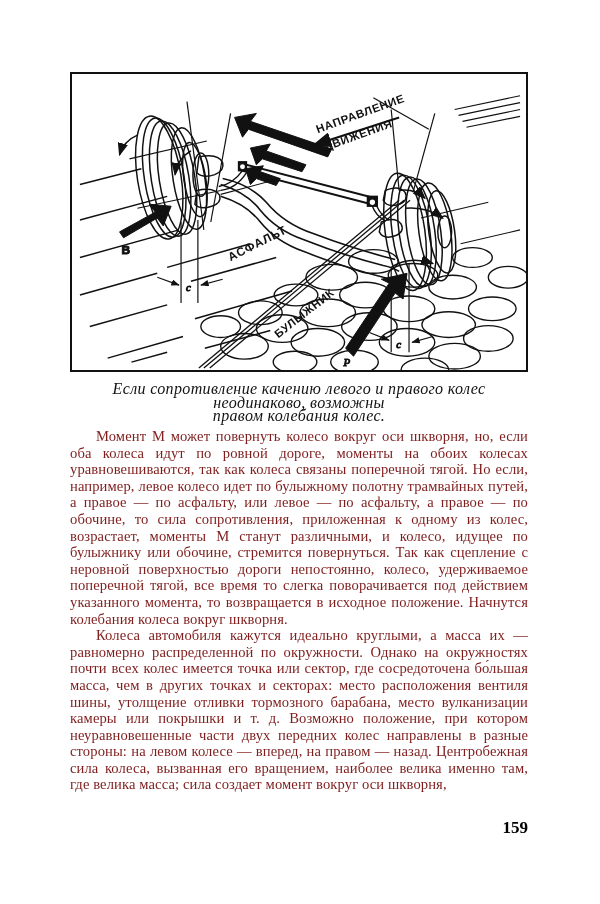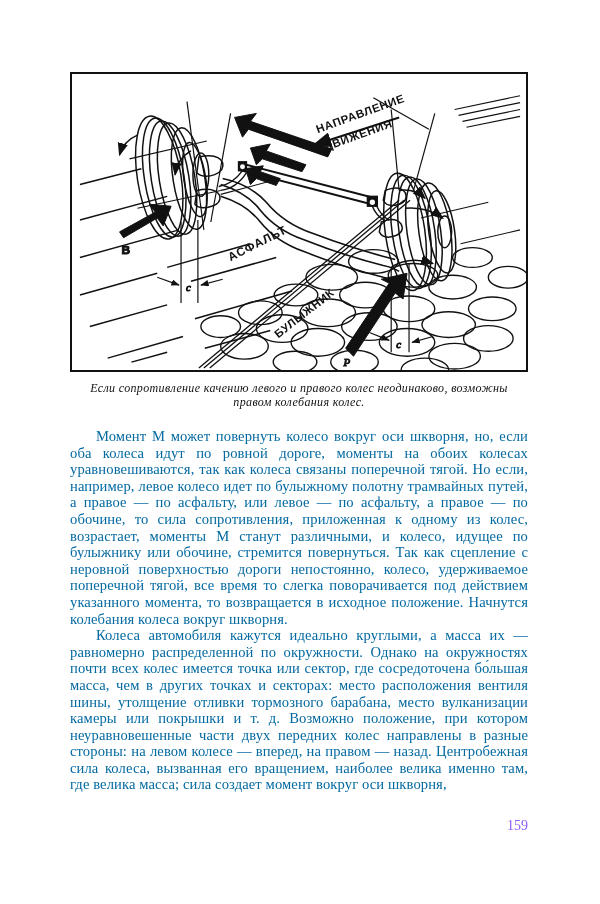--- a/index.html
+++ b/index.html
@@ -47,55 +47,55 @@
 
   
   .caption {
     position: absolute;
     left: 70px;
     top: 382px;
     width: 458px;
     text-align: center;
     font-family: "Liberation Serif", "DejaVu Serif", serif;
     font-style: italic;
-    font-size: 12px;
+    font-size: 16px;
     line-height: 13.5px;
     letter-spacing: 0.35px;
     color: #111111;
   }
 
   
   .body-text {
     position: absolute;
     left: 70px;
     top: 428px;
     width: 458px;
     font-size: 14.6px;
     line-height: 16.6px;
     text-align: justify;
     text-justify: inter-word;
-    color: #0369a1;
+    color: #7f1d1d;
     letter-spacing: 0.1px;
   }
   .body-text p {
     margin: 0;
     text-indent: 26px;
     hyphens: manual;
   }
 
   
   .folio {
     position: absolute;
     left: 0;
     top: 818px;
     width: 528px;
     text-align: right;
-    font-size: 14px;
-    font-weight: normal;
-    color: #8b5cf6;
+    font-size: 17px;
+    font-weight: bold;
+    color: #000000;
   }
 
   
   .lbl {
     font-family: "Liberation Sans", "DejaVu Sans", sans-serif;
     font-weight: bold;
     fill: #111111;
   }
   .lbl-italic {
     font-family: "Liberation Serif", "DejaVu Serif", serif;

